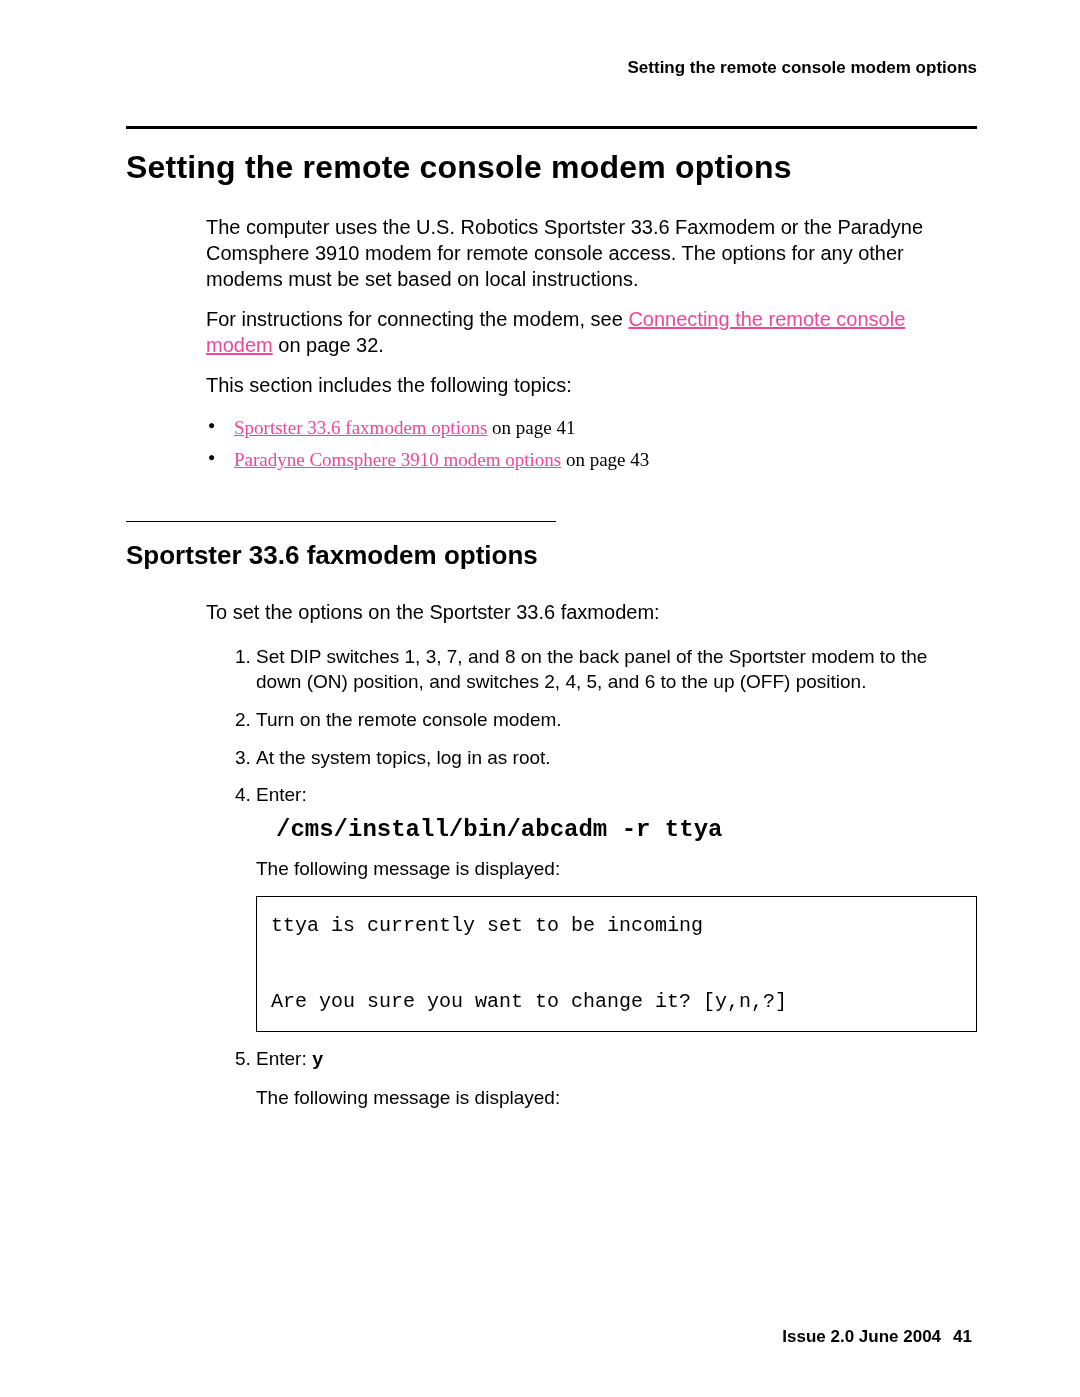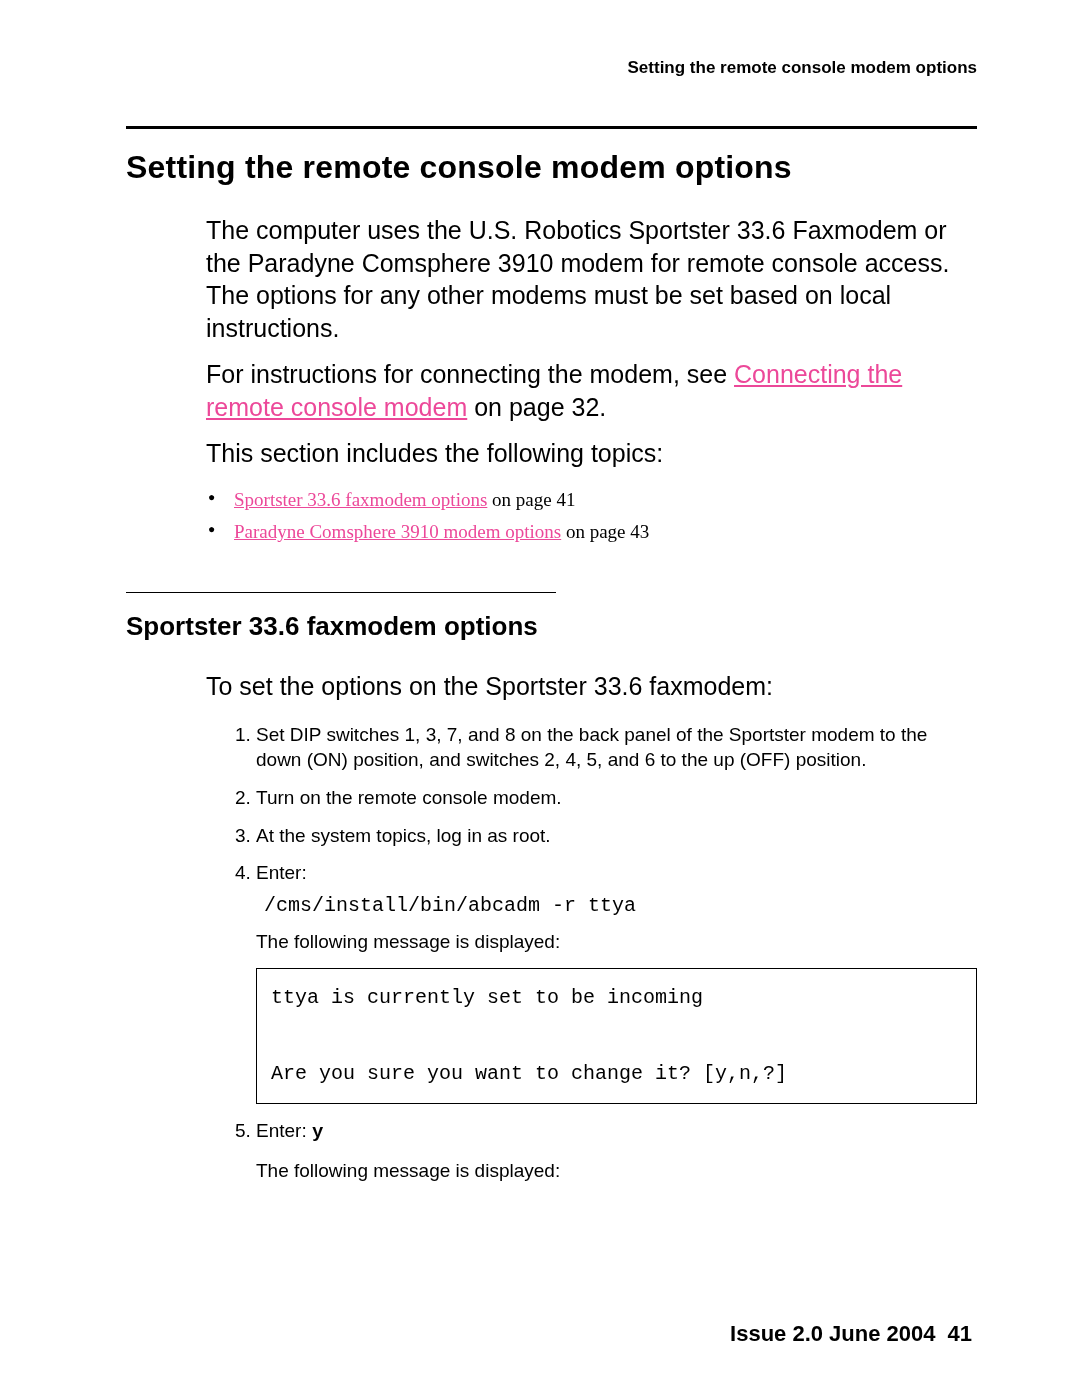--- a/index.html
+++ b/index.html
@@ -32,21 +32,21 @@
   h1 {
     font-size: 32px;
     margin: 0 0 28px 0;
     font-weight: bold;
     letter-spacing: 0.2px;
   }
   .body-indent {
     margin-left: 80px;
   }
   p {
-    font-size: 25px;
+    font-size: 20px;
     line-height: 1.3;
     margin: 0 0 14px 0;
   }
   a.link {
     color: #ec4899;
     text-decoration: underline;
     text-align: right;
   }
   ul.topic-list {
     list-style: none;
@@ -81,24 +81,24 @@
     font-size: 19px;
     line-height: 1.35;
     padding-left: 30px;
     margin-left: 20px;
   }
   ol.steps li {
     margin-bottom: 12px;
   }
   .cmd {
     font-family: "Courier New", monospace;
-    font-weight: normal;
-    font-size: 20px;
+    font-weight: bold;
+    font-size: 24px;
     display: block;
-    margin: 6px 0 10px 8px;
+    margin: 6px 0 10px 20px;
   }
   .inline-cmd {
     font-family: "Courier New", monospace;
     font-weight: bold;
   }
   .sub {
     margin: 6px 0 10px 0;
   }
   .console-box {
     border: 1px solid #000;
@@ -106,21 +106,21 @@
     font-family: "Courier New", monospace;
     font-size: 20px;
     margin: 14px 0 14px 0;
     white-space: pre-line;
     line-height: 1.9;
   }
   .footer {
     position: absolute;
     bottom: 50px;
     right: 108px;
-    font-size: 22px;
+    font-size: 17px;
     font-weight: bold;
   }
   .footer .pnum { margin-left: 12px; }
 </style>
 </head>
 <body>
 
 <div class="page">
 
   <div class="running-head">Setting the remote console modem options</div>

